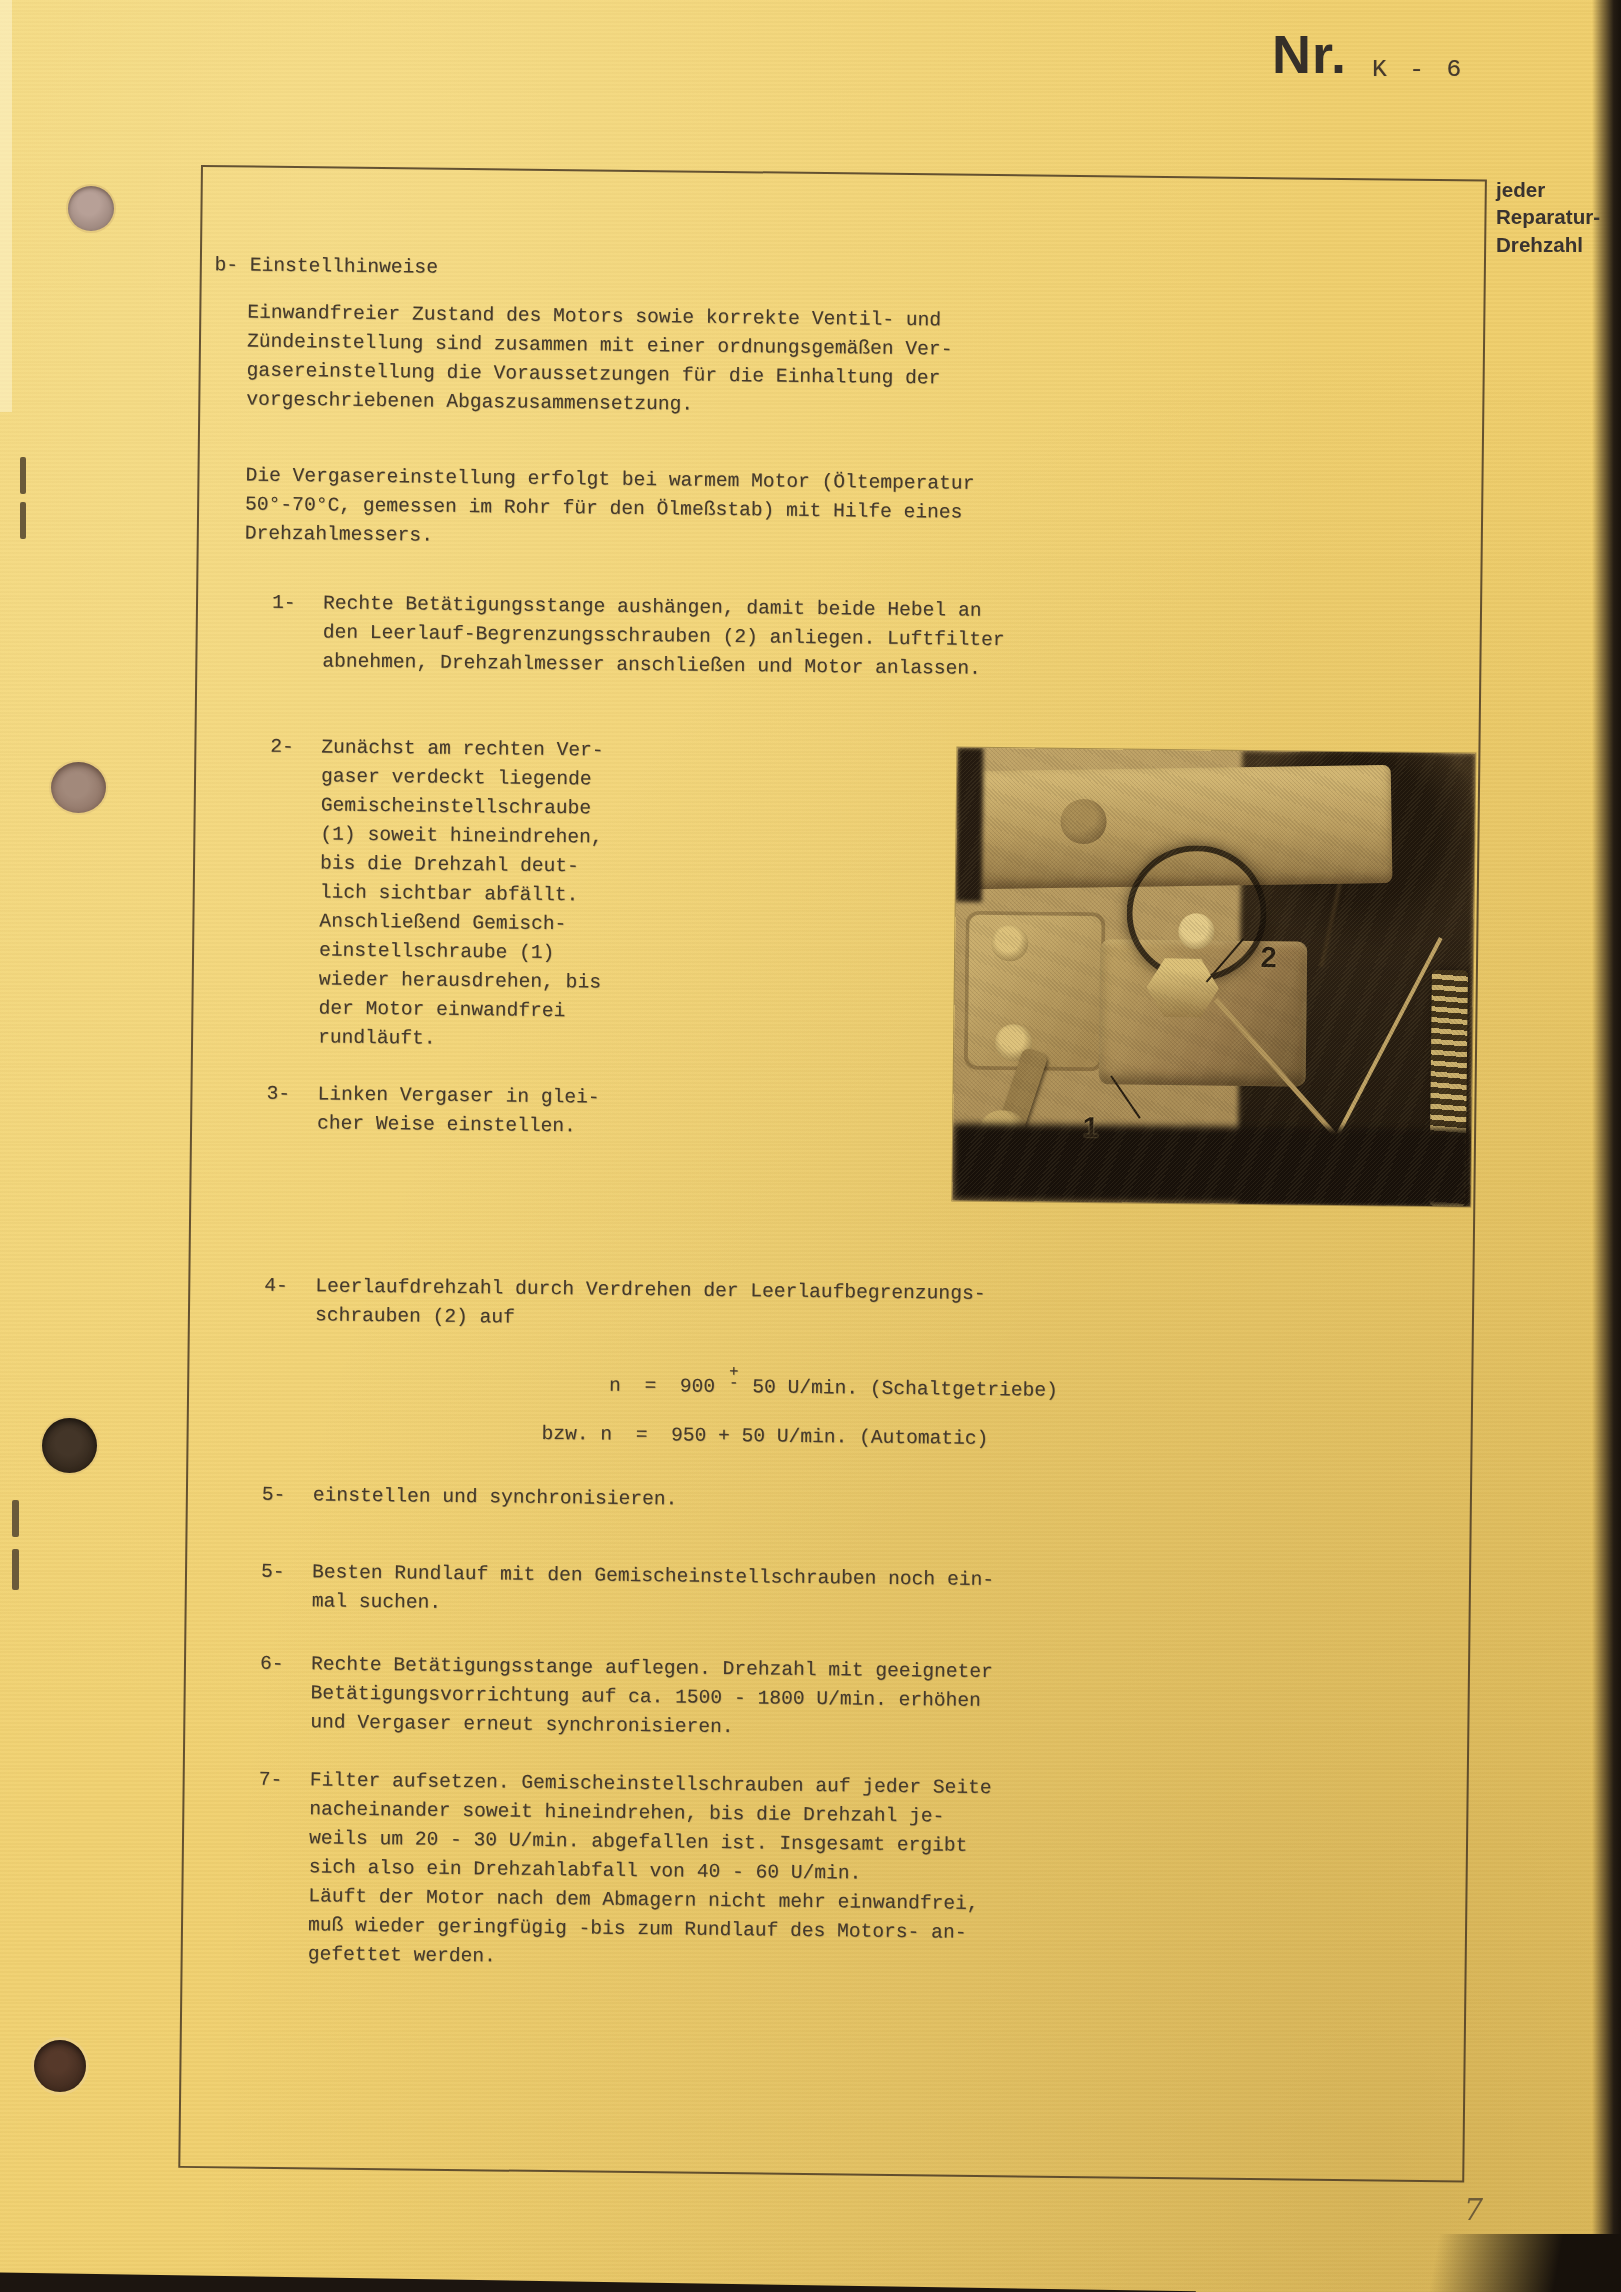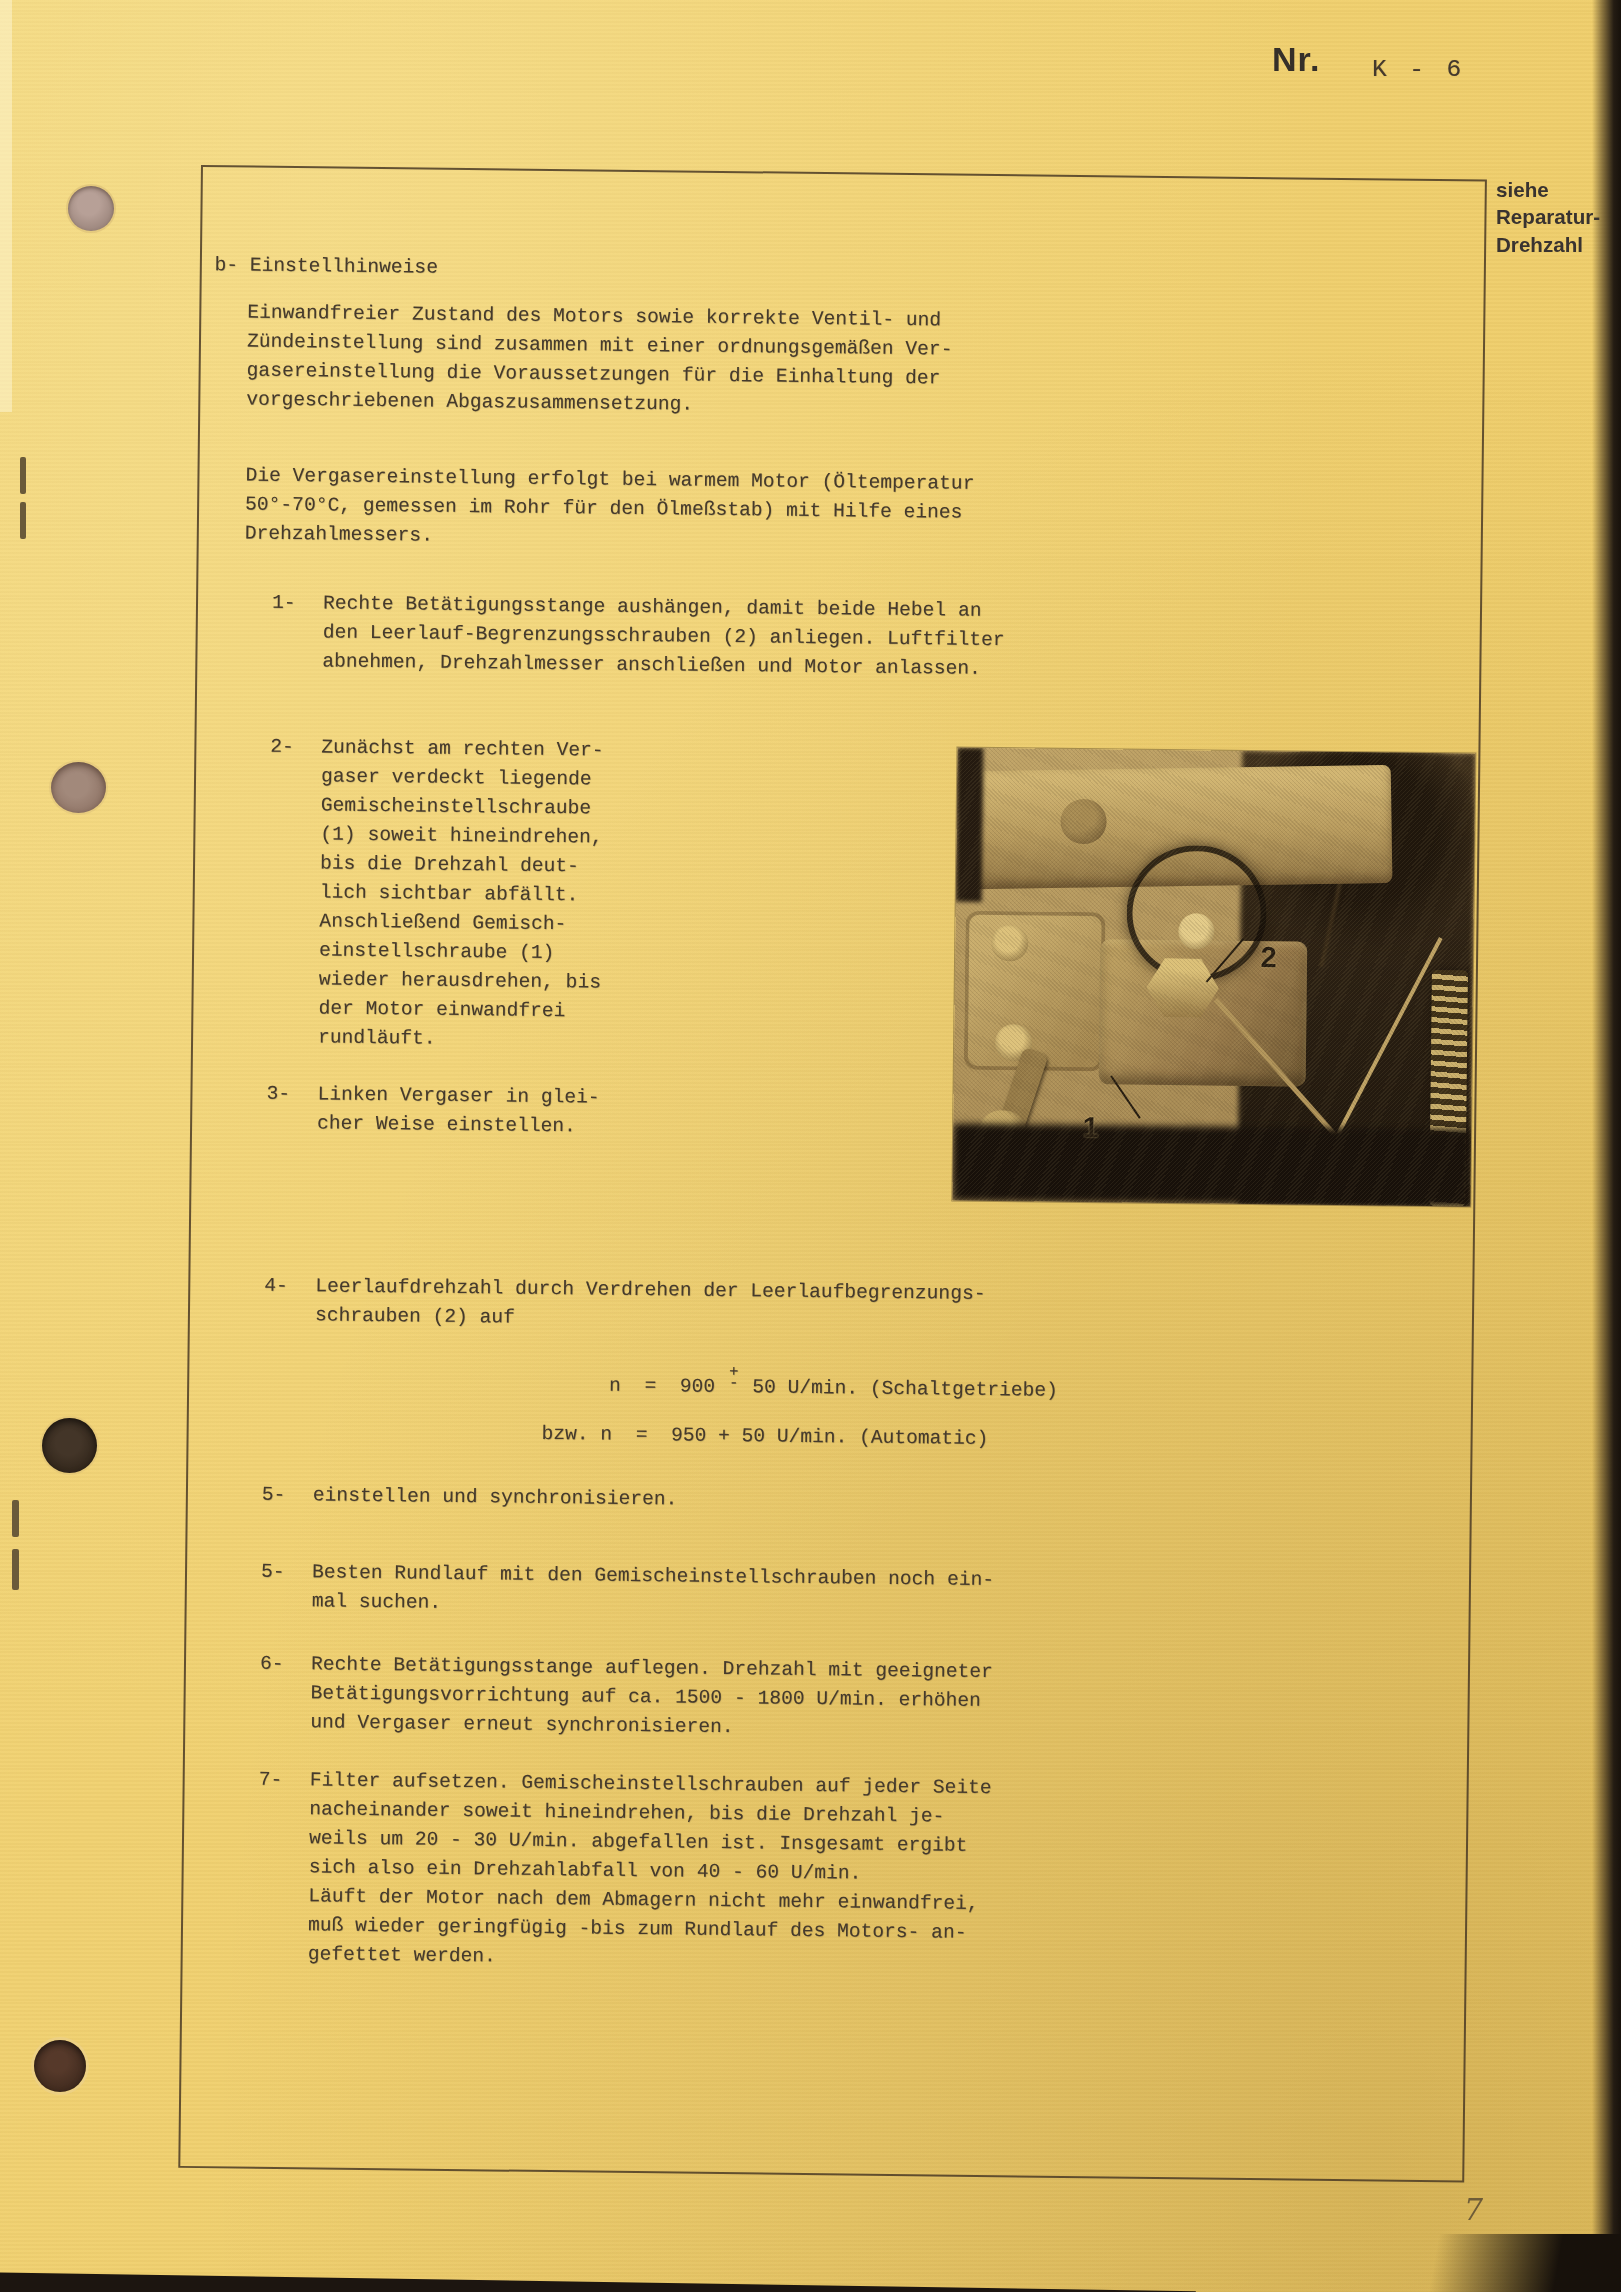--- a/index.html
+++ b/index.html
@@ -21,22 +21,22 @@
     background:linear-gradient(280deg,#17110b 30%, rgba(23,17,11,0) 85%);}
   .edge-left-light{position:absolute;left:0;top:0;width:11.8px;height:412px;background:rgba(255,250,225,.45);}
   
   .hole{position:absolute;border-radius:50%;}
   .hole.h1{left:68px;top:186px;width:46px;height:45px;background:radial-gradient(circle at 45% 40%,#b7a097 30%,#9b857c 75%,#8a746b 100%);box-shadow:inset 0 2px 3.9px rgba(70,50,40,.5), 0 0 0 2px rgba(200,170,110,.35);}
   .hole.h2{left:51px;top:762px;width:55px;height:51px;background:radial-gradient(circle at 45% 45%,#a2897b 30%,#8d7264 80%);box-shadow:inset 0 2.9px 5.9px rgba(60,40,30,.55), 0 0 0 2px rgba(210,180,120,.3);}
   .hole.h3{left:42px;top:1418px;width:55px;height:55px;background:radial-gradient(circle at 48% 45%,#433528 30%,#2e2318 80%);box-shadow:inset 0 2.9px 5.9px rgba(0,0,0,.5), 0 0 0 2px rgba(210,180,120,.3);}
   .hole.h4{left:34px;top:2040px;width:52px;height:52px;background:radial-gradient(circle at 45% 42%,#56392a 25%,#3c281c 80%);box-shadow:inset 0 2.9px 5.9px rgba(0,0,0,.5), 0 0 0 2.9px rgba(235,210,150,.5);}
   .dash{position:absolute;width:6.9px;background:#6a5a3a;filter:blur(0.4px);border-radius:2px;}
   
-  .nr-label{position:absolute;left:1272px;top:40px;font-family:"Liberation Sans",sans-serif;
-    font-weight:700;font-size:34px;color:#352f29;letter-spacing:1px;}
+  .nr-label{position:absolute;left:1272px;top:23px;font-family:"Liberation Sans",sans-serif;
+    font-weight:700;font-size:54px;color:#352f29;letter-spacing:1px;}
   .nr-value{position:absolute;left:1372px;top:56px;font-size:24.5px;color:#45392c;letter-spacing:3.9px;
     text-shadow:0.4px 0.4px 0.7px rgba(66,56,44,.4);}
   .margin-note{position:absolute;left:1496px;top:176px;font-family:"Liberation Sans",sans-serif;
     font-weight:700;font-size:20.6px;line-height:27.4px;color:#393330;}
   .page-num{position:absolute;left:1464px;top:2192px;font-family:"DejaVu Serif",serif;font-style:italic;
     font-size:30px;color:#6e5c38;}
   
   .doc-box{position:absolute;left:201px;top:165px;width:1282px;height:1999px;
     border:2px solid rgba(74,58,37,.85);transform:rotate(0.65deg);transform-origin:0 0;}
   .tw{position:absolute;font-family:"Liberation Mono",monospace;font-size:19.6px;line-height:29px;
@@ -118,21 +118,21 @@
   <div class="hole h4"></div>
 
   <div class="dash" style="left:19.6px;top:457px;height:37px;"></div>
   <div class="dash" style="left:19.6px;top:502px;height:37px;"></div>
   <div class="dash" style="left:11.8px;top:1500px;height:37px;"></div>
   <div class="dash" style="left:11.8px;top:1549px;height:41px;"></div>
 
   <div class="nr-label">Nr.</div>
   <div class="nr-value">K - 6</div>
   <div class="margin-note">
-    <div>siehe</div>
+    <div>jeder</div>
     <div>Reparatur-</div>
     <div>Drehzahl</div>
   </div>
 
   <div class="doc-box">
 
     <div class="tw" style="left:12.7px;top:84px;">b- Einstellhinweise</div>
 
     <div class="tw" style="left:46px;top:131px;">Einwandfreier Zustand des Motors sowie korrekte Ventil- und
 Zündeinstellung sind zusammen mit einer ordnungsgemäßen Ver-

